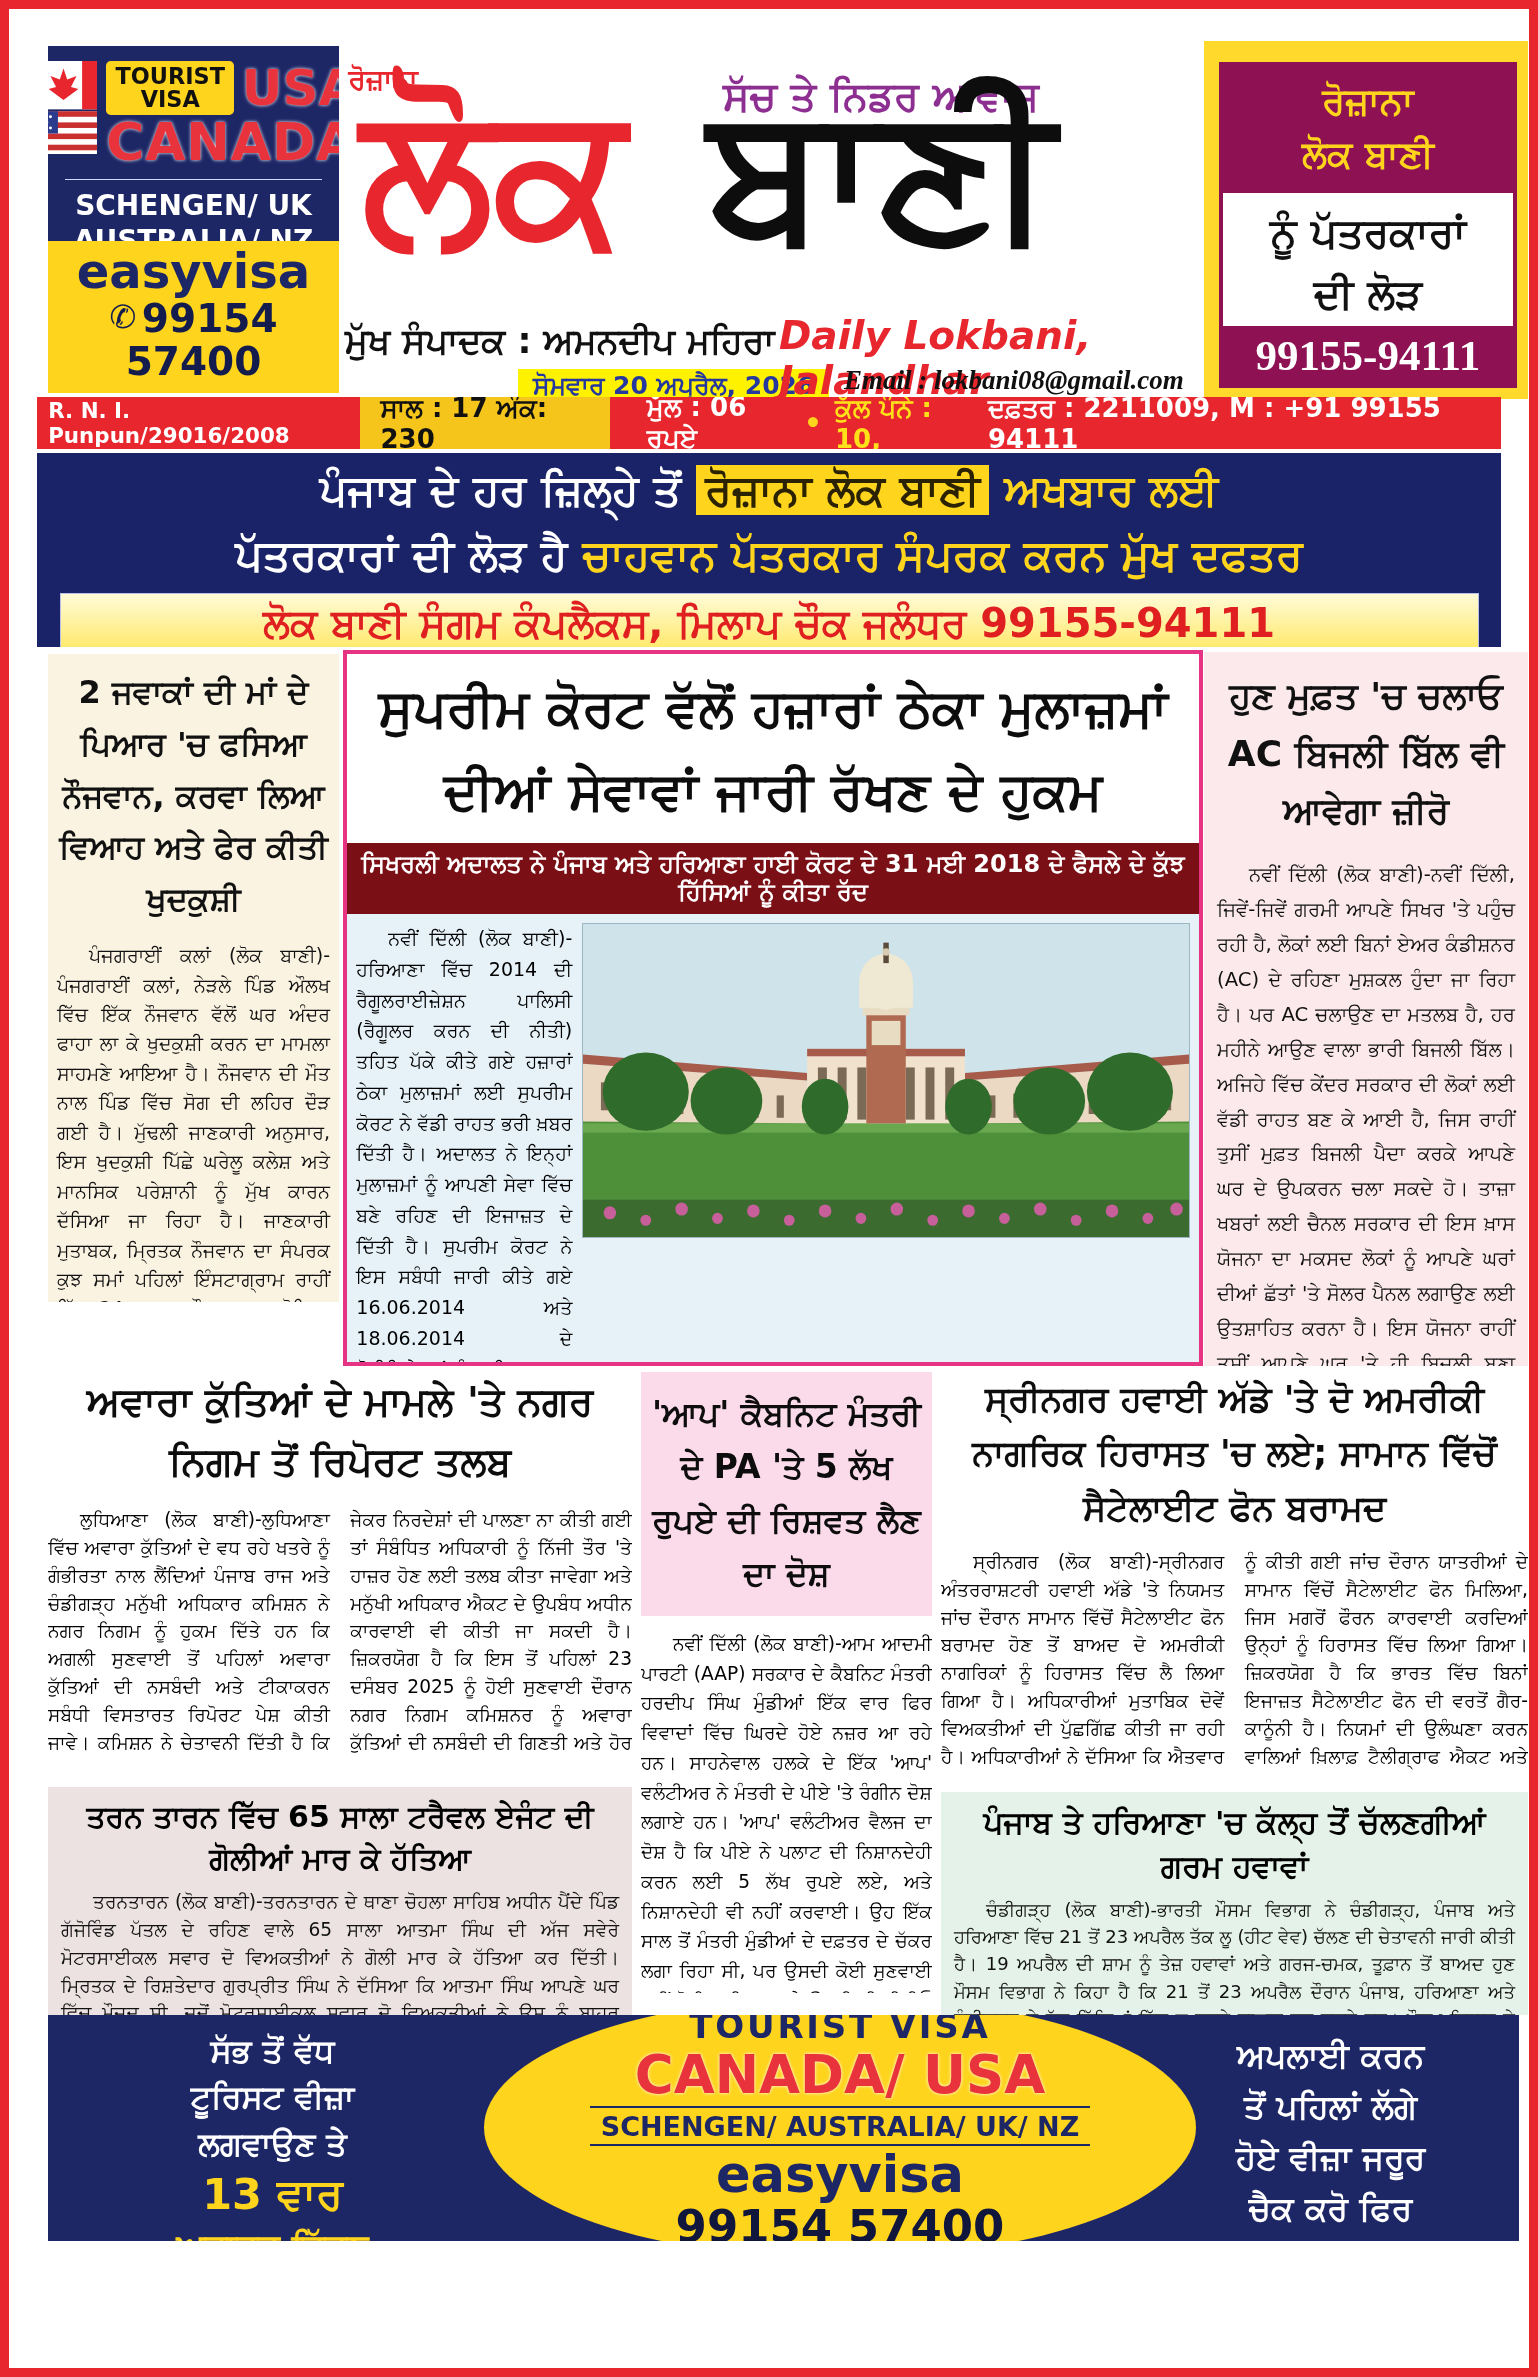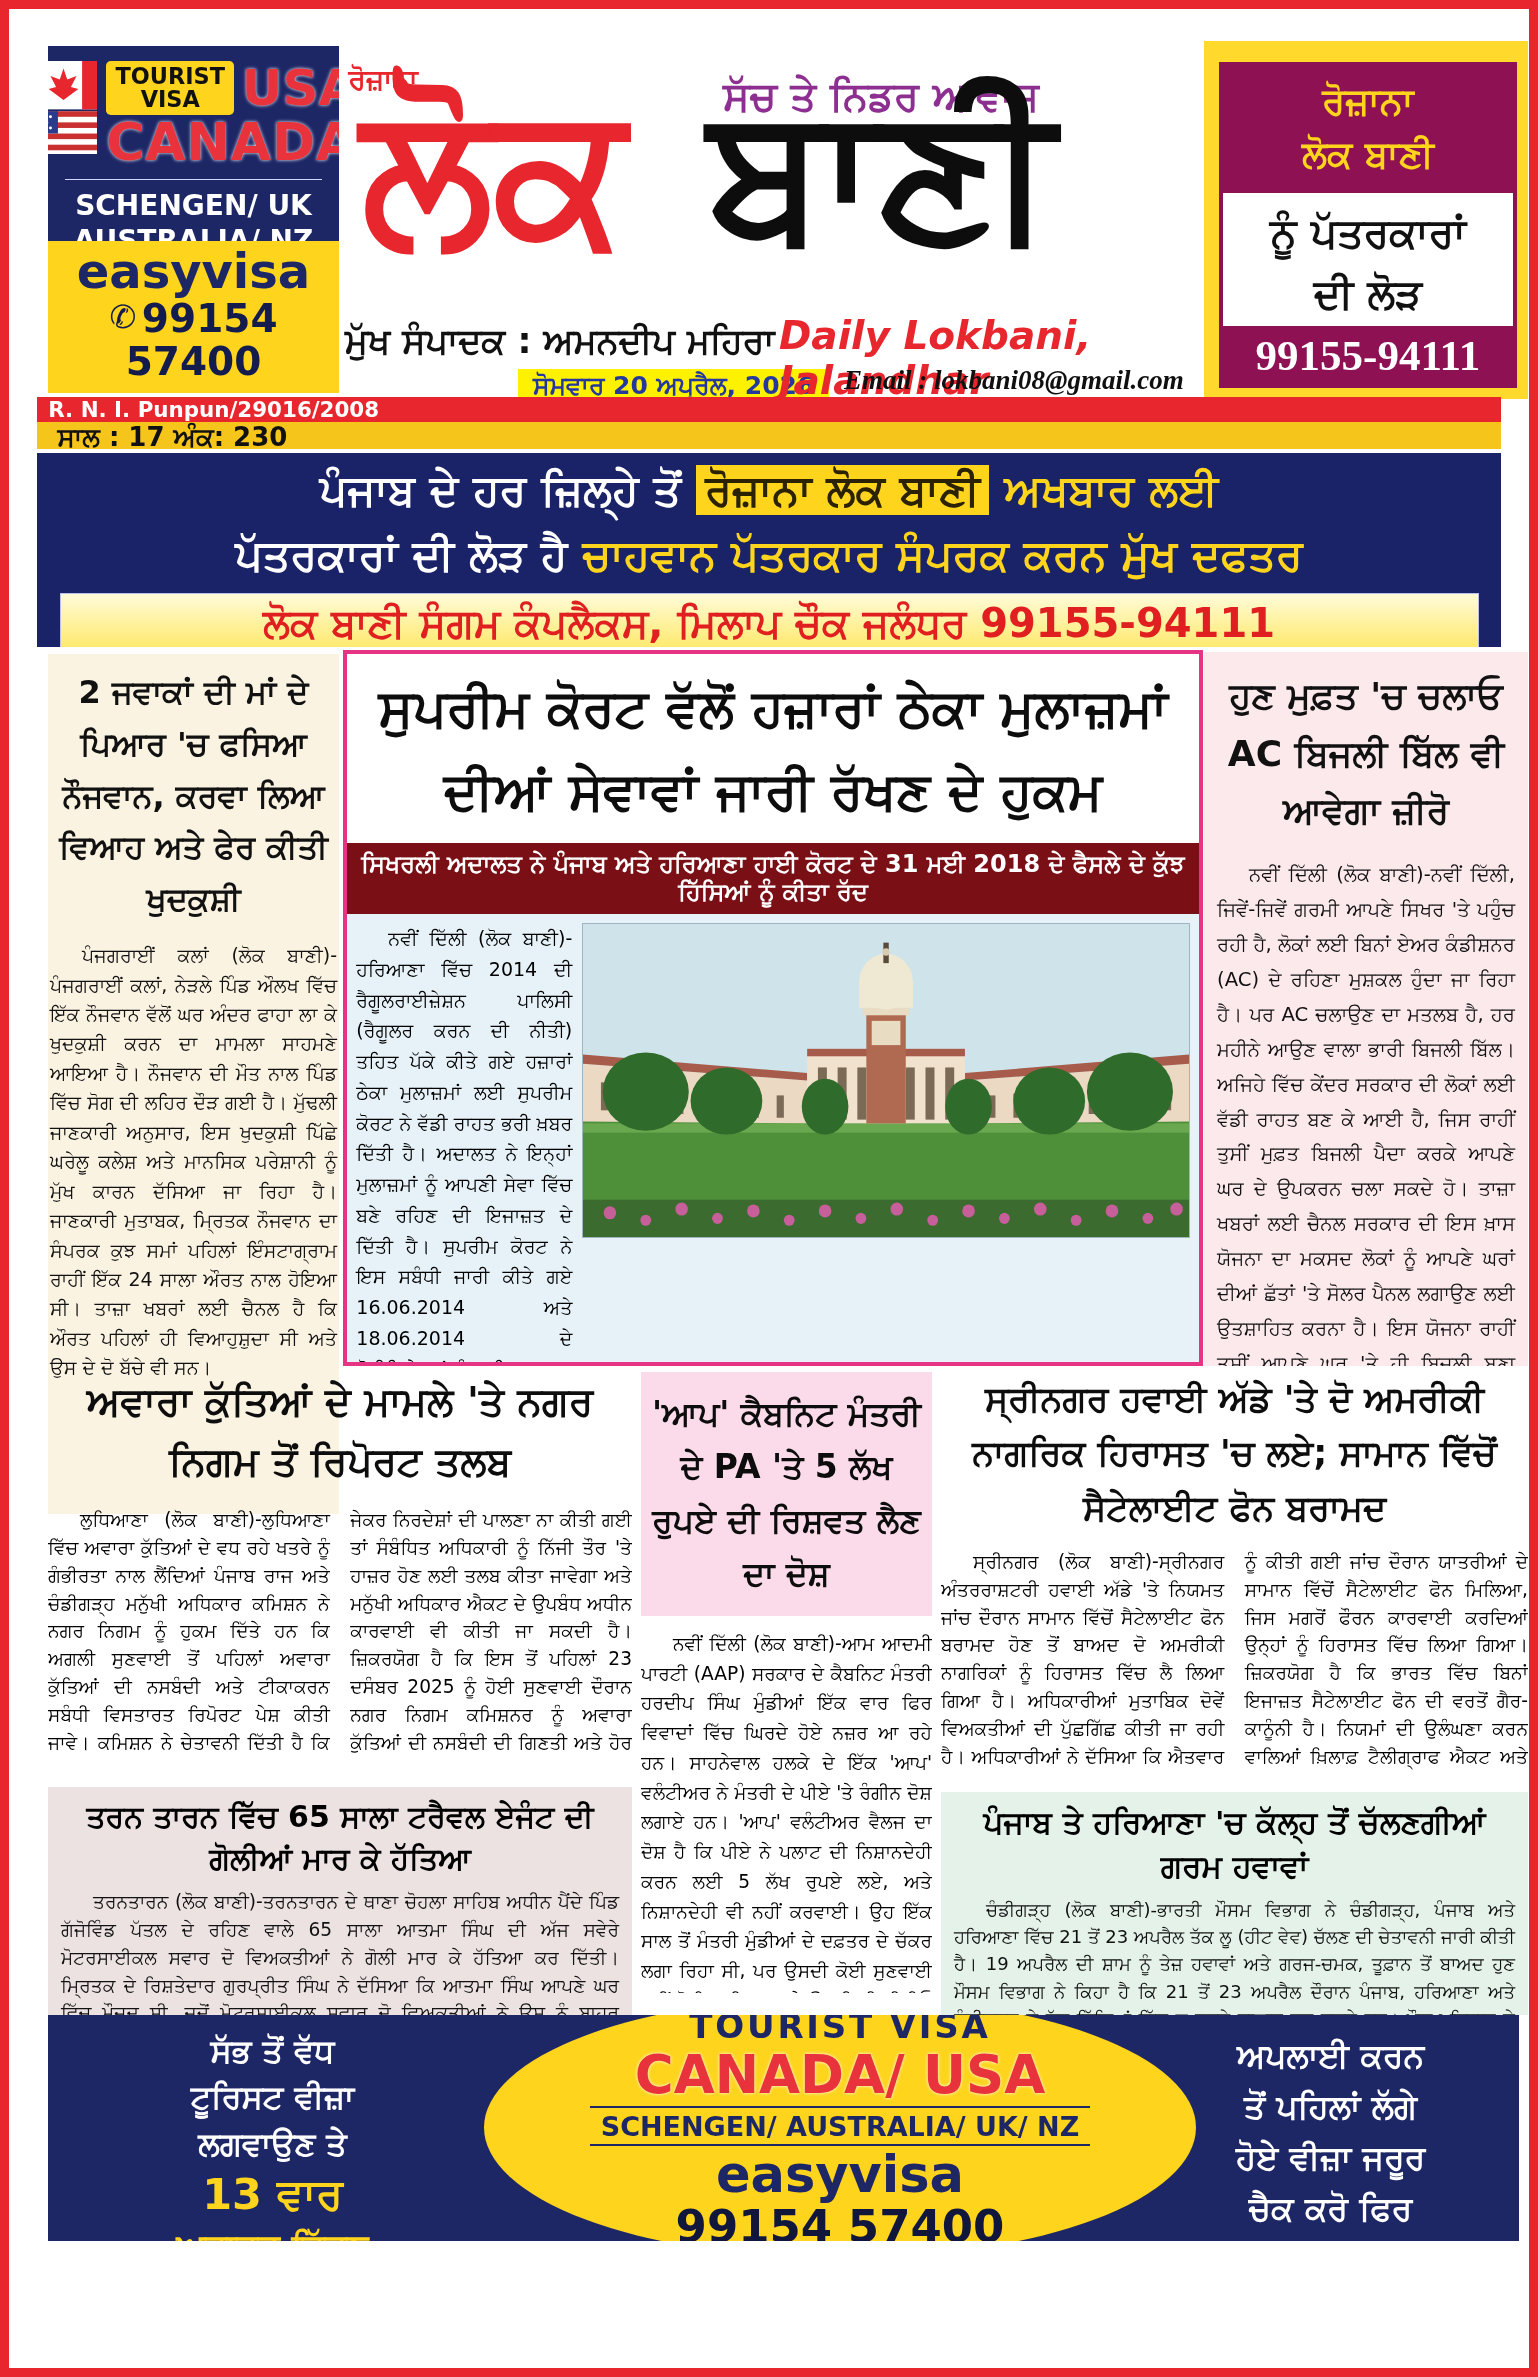--- a/index.html
+++ b/index.html
@@ -42,39 +42,39 @@
   
   .right-ad{left:1195px;top:32px;width:324px;height:358px;background:#ffd92b;}
   .ra-box{position:absolute;left:15px;top:20.5px;right:11.2px;bottom:11.2px;background:#fff;border:4.7px solid #8e1253;
           display:flex;flex-direction:column;text-align:center;overflow:hidden;}
   .ra-top{background:#8e1253;color:#ffd41c;font-weight:800;font-size:37px;line-height:1.45;padding:9.3px 0 11.2px;}
   .ra-mid{flex:1;color:#111;font-weight:800;font-size:41px;line-height:1.5;padding-top:9.3px;}
   .ra-phone{background:#8e1253;color:#fff;font-weight:bold;font-size:43px;padding:5.6px 0 9.3px;
             font-family:"Liberation Serif","DejaVu Serif",serif;}
 
   
-  .info-bar{left:28px;top:388px;width:1464px;height:52px;background:#e8262d;display:flex;align-items:stretch;color:#fff;font-weight:800;overflow:hidden;flex-direction:column;}
+  .info-bar{left:28px;top:388px;width:1464px;height:52px;background:#e8262d;display:flex;align-items:stretch;color:#fff;font-weight:800;overflow:hidden;}
   .ib-seg{display:flex;align-items:center;padding:0 11.2px;}
   .ib-rni{font-size:21.4px;}
   .ib-year{background:#f6c51c;color:#111;font-size:26px;padding:0 20.5px;}
   .ib-price{font-size:26px;padding-left:37px;}
   .ib-dot{color:#ffd41c;font-size:28px;padding:0 1.9px;}
   .ib-pages{color:#ffe11a;font-size:26px;}
   .ib-office{font-size:26px;padding-left:3.7px;}
 
   
   .banner{left:28px;top:444px;width:1464px;height:194px;background:#1b2368;text-align:center;overflow:hidden;}
   .bn-line{font-size:43px;font-weight:800;color:#fff;margin-top:7.5px;line-height:1.35;}
   .bn-hl{background:#ffd41c;color:#2a2200;padding:0 9.3px;}
   .bn-yel{color:#ffd41c;}
   .bn-addr{margin:9.3px auto 0;width:1417px;background:linear-gradient(#fffbd8,#ffe75e);color:#e02020;
            font-size:40px;font-weight:800;padding:5.6px 0 9.3px;border:1.9px solid #b9c0e8;}
 
   
-  .art-suicide{left:39px;top:645px;width:291px;height:860px;background:#faf3e2;padding:13px 2px;overflow:hidden;}
+  .art-suicide{left:39px;top:645px;width:291px;height:648px;background:#faf3e2;padding:13px 9px;overflow:hidden;}
   .hl-suicide{font-size:32px;font-weight:800;color:#111;line-height:1.62;text-align:center;}
   .bd{font-size:19px;color:#111;line-height:1.55;}
   .bd-indent{text-indent:32px;}
   .art-suicide .bd{margin-top:15px;}
 
   .art-supreme{left:334px;top:641px;width:860px;height:716px;border:4.7px solid #e63383;background:#e6f2f8;overflow:hidden;}
   .sup-headline{background:#fff;color:#0d0d0d;font-weight:800;font-size:52px;line-height:1.6;text-align:center;padding:13px 7.5px 9.3px;}
   .sup-deck{background:#7a1016;color:#fff;font-weight:800;font-size:24px;text-align:center;padding:7.5px 5.6px;}
   .sup-content{padding:9.3px;}
   .sup-row{display:flex;gap:9.3px;}

